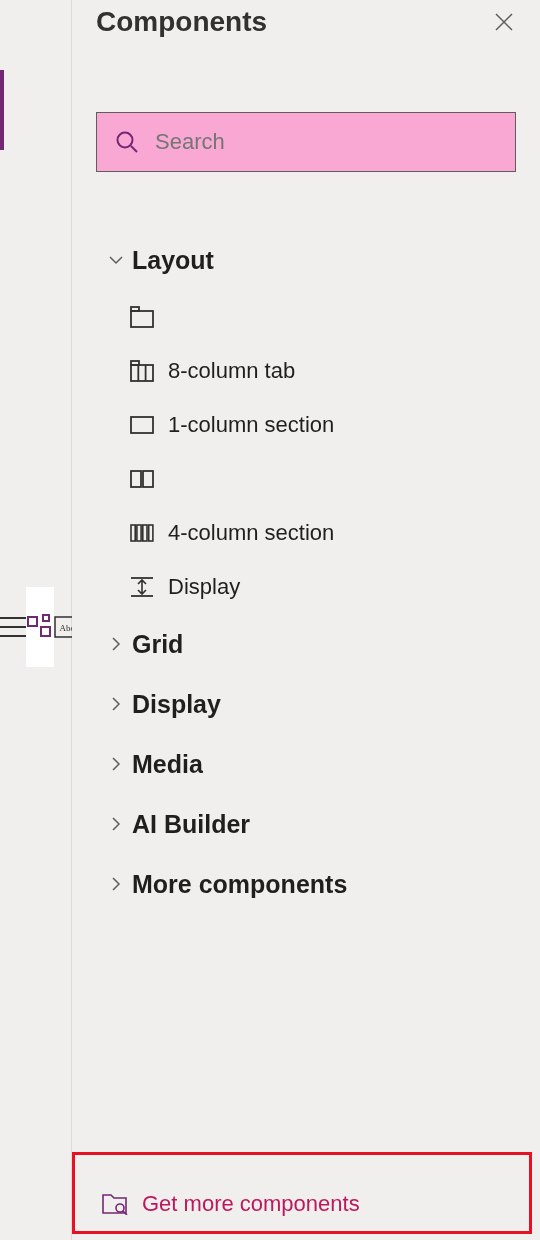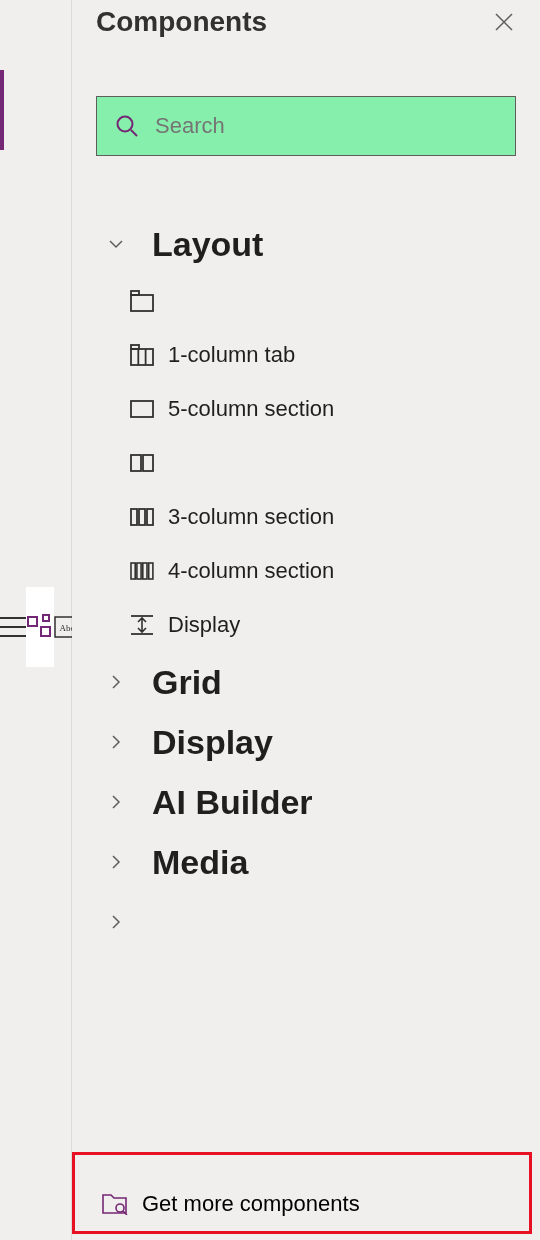--- a/index.html
+++ b/index.html
@@ -70,23 +70,24 @@
     cursor: pointer;
     margin-right: -4px;
   }
   .search-wrap {
     padding: 14px 24px 8px 24px;
   }
   .search-box {
     display: flex;
     align-items: center;
     border: 1px solid #605e5c;
-    background: #86efac;
+    background: #f9a8d4;
     height: 60px;
     padding: 2px 18px;
+    margin-top: 16px;
   }
   .search-input {
     border: none;
     outline: none;
     font-size: 22px;
     color: #605e5c;
     margin-left: 14px;
     flex: 1;
     background: transparent;
   }
@@ -96,23 +97,23 @@
     overflow-y: auto;
   }
   .group-row {
     display: flex;
     align-items: center;
     height: 60px;
     cursor: pointer;
     padding-left: 12px;
   }
   .group-label {
-    font-size: 34px;
+    font-size: 25px;
     font-weight: 600;
-    margin-left: 28px;
+    margin-left: 8px;
     color: #201f1e;
   }
   .item-row {
     display: flex;
     align-items: center;
     height: 54px;
     padding-left: 34px;
     cursor: pointer;
   }
   .item-label {
@@ -122,21 +123,21 @@
   }
   .footer {
     display: flex;
     align-items: center;
     height: 72px;
     padding-left: 30px;
     cursor: pointer;
   }
   .footer-label {
     font-size: 22px;
-    color: #000000;
+    color: #be185d;
     margin-left: 14px;
   }
   .highlight-box {
     position: absolute;
     border: 3px solid #e81123;
     left: 0px;
     right: 8px;
     bottom: 6px;
     height: 82px;
     pointer-events: none;
@@ -218,45 +219,37 @@
     </div>
 
 
     <div class="item-row">
       <svg width="24" height="22" viewBox="0 0 24 22">
         <rect x="1" y="5" width="22" height="16" fill="none" stroke="#323130" stroke-width="1.8"></rect>
         <rect x="1" y="1" width="8" height="4" fill="none" stroke="#323130" stroke-width="1.8"></rect>
         <line x1="8.3" y1="5" x2="8.3" y2="21" stroke="#323130" stroke-width="1.8"></line>
         <line x1="15.6" y1="5" x2="15.6" y2="21" stroke="#323130" stroke-width="1.8"></line>
       </svg>
-      <span class="item-label">1-column tab</span>
+      <span class="item-label">8-column tab</span>
     </div>
 
     <div class="item-row">
       <svg width="24" height="18" viewBox="0 0 24 18">
         <rect x="1" y="1" width="22" height="16" fill="none" stroke="#323130" stroke-width="1.8"></rect>
       </svg>
-      <span class="item-label">5-column section</span>
+      <span class="item-label">1-column section</span>
     </div>
 
     <div class="item-row">
       <svg width="24" height="18" viewBox="0 0 24 18">
         <rect x="1" y="1" width="10" height="16" fill="none" stroke="#323130" stroke-width="1.8"></rect>
         <rect x="13" y="1" width="10" height="16" fill="none" stroke="#323130" stroke-width="1.8"></rect>
       </svg>
     </div>
 
-    <div class="item-row">
-      <svg width="24" height="18" viewBox="0 0 24 18">
-        <rect x="1" y="1" width="6" height="16" fill="none" stroke="#323130" stroke-width="1.8"></rect>
-        <rect x="9" y="1" width="6" height="16" fill="none" stroke="#323130" stroke-width="1.8"></rect>
-        <rect x="17" y="1" width="6" height="16" fill="none" stroke="#323130" stroke-width="1.8"></rect>
-      </svg>
-      <span class="item-label">3-column section</span>
-    </div>
 
     <div class="item-row">
       <svg width="24" height="18" viewBox="0 0 24 18">
         <rect x="1" y="1" width="4.2" height="16" fill="none" stroke="#323130" stroke-width="1.6"></rect>
         <rect x="6.9" y="1" width="4.2" height="16" fill="none" stroke="#323130" stroke-width="1.6"></rect>
         <rect x="12.8" y="1" width="4.2" height="16" fill="none" stroke="#323130" stroke-width="1.6"></rect>
         <rect x="18.7" y="1" width="4.2" height="16" fill="none" stroke="#323130" stroke-width="1.6"></rect>
       </svg>
       <span class="item-label">4-column section</span>
     </div>
@@ -279,32 +272,33 @@
     <div class="group-row">
       <svg width="16" height="16" viewBox="0 0 16 16">
           <path d="M5 2 L11 8 L5 14" fill="none" stroke="#605e5c" stroke-width="1.5"></path>
         </svg>
       <span class="group-label">Display</span>
     </div>
     <div class="group-row">
       <svg width="16" height="16" viewBox="0 0 16 16">
           <path d="M5 2 L11 8 L5 14" fill="none" stroke="#605e5c" stroke-width="1.5"></path>
         </svg>
+      <span class="group-label">Media</span>
+    </div>
+    <div class="group-row">
+      <svg width="16" height="16" viewBox="0 0 16 16">
+          <path d="M5 2 L11 8 L5 14" fill="none" stroke="#605e5c" stroke-width="1.5"></path>
+        </svg>
       <span class="group-label">AI Builder</span>
     </div>
     <div class="group-row">
       <svg width="16" height="16" viewBox="0 0 16 16">
           <path d="M5 2 L11 8 L5 14" fill="none" stroke="#605e5c" stroke-width="1.5"></path>
         </svg>
-      <span class="group-label">Media</span>
-    </div>
-    <div class="group-row">
-      <svg width="16" height="16" viewBox="0 0 16 16">
-          <path d="M5 2 L11 8 L5 14" fill="none" stroke="#605e5c" stroke-width="1.5"></path>
-        </svg>
+      <span class="group-label">More components</span>
     </div>
 
   </div>
 
   <div class="footer">
     <svg width="26" height="22" viewBox="0 0 26 22">
       <path d="M1 5 V20 H24 V5 H12 L9 2 H1 Z" fill="none" stroke="#742774" stroke-width="1.6"></path>
       <circle cx="18" cy="15" r="4" fill="none" stroke="#742774" stroke-width="1.6"></circle>
       <line x1="21" y1="18" x2="25" y2="22" stroke="#742774" stroke-width="1.6"></line>
     </svg>

